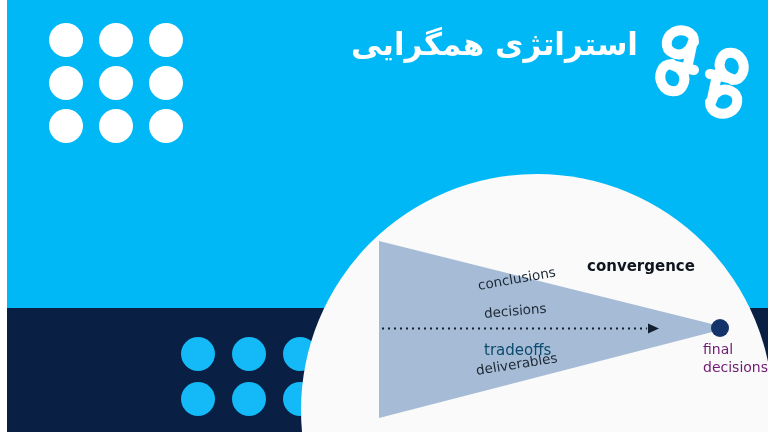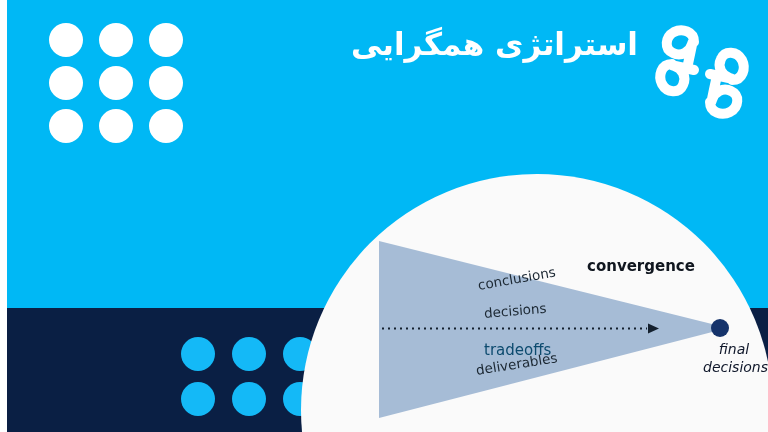--- a/index.html
+++ b/index.html
@@ -134,26 +134,24 @@
     top: 362px;
     font-size: 13.5px;
     transform: rotate(-9deg);
     transform-origin: left center;
     color: #1b2732;
   }
   .lbl-final {
     left: 696px;
     top: 340px;
     font-size: 14px;
-    text-align: center;
-    color: #0f172a;
+    color: #701a75;
     line-height: 1.32;
     white-space: normal;
     width: 62px;
-    font-style: italic;
   }
 </style>
 </head>
 <body>
 
 <div class="slide">
 
   <div class="band-cyan"></div>
   <div class="band-navy"></div>
 

